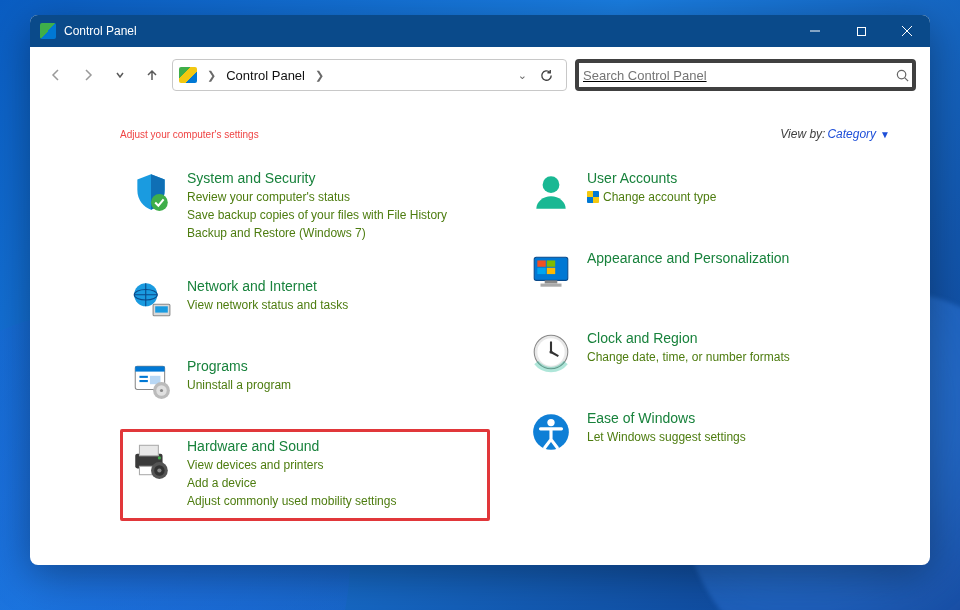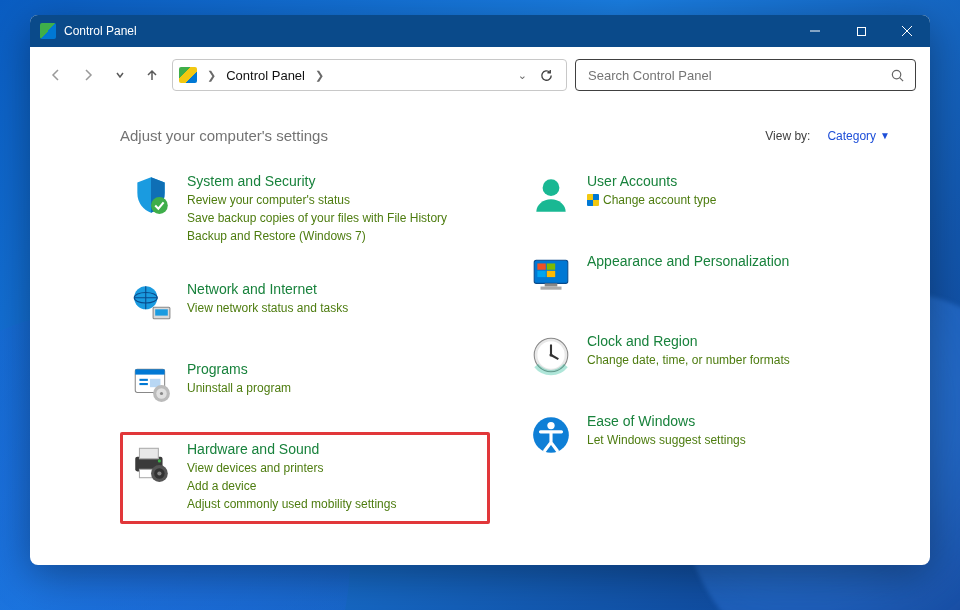--- a/index.html
+++ b/index.html
@@ -92,43 +92,44 @@
     background: linear-gradient(135deg,#3fae4a 0 33%,#f2c811 33% 66%,#0078d4 66% 100%);
     border-radius:2px;
   }
   .crumb { color:#111; font-size:13px; }
   .chev { color:#6a6a6a; font-size:11px; padding:0 4px;}
   .addr-right { margin-left:auto; display:flex; gap:6px; align-items:center;}
 
   .search-box {
     flex: 1;
     height: 32px;
-    border:1px solid #404040;
+    border:4px solid #404040;
     border-radius:4px;
     display:flex; align-items:center;
-    padding: 0 10px;
+    padding: 0 2px;
+    text-decoration: underline;
   }
   .search-box input {
     border:none; outline:none; width:100%;
     font-size:13px; color:#555;
   }
   .search-icon { color:#666; font-size:14px; }
 
   .content {
     flex:1;
     padding: 8px 40px 20px 90px;
     display:flex; flex-direction:column;
     overflow:auto;
   }
   .content-header {
     display:flex; align-items:center;
     margin: 18px 0 20px 0;
   }
-  .adjust-title { color:#737373; font-size:15px; }
-  .viewby { margin-left:auto; font-size:12px; color:#404040; display:flex; align-items:flex-end; gap:17px;}
+  .adjust-title { color:#ef4444; font-size:10px; }
+  .viewby { margin-left:auto; font-size:12px; color:#404040; display:flex; align-items:flex-end; gap:2px;font-style:italic;}
   .viewby-link { color:#1d4ed8; cursor:pointer; display:flex; align-items:center; gap:4px;}
 
   .categories {
     display:flex;
     gap: 30px;
   }
   .col { flex:1; display:flex; flex-direction:column; gap:16px; }
 
   .category {
     display:flex;

